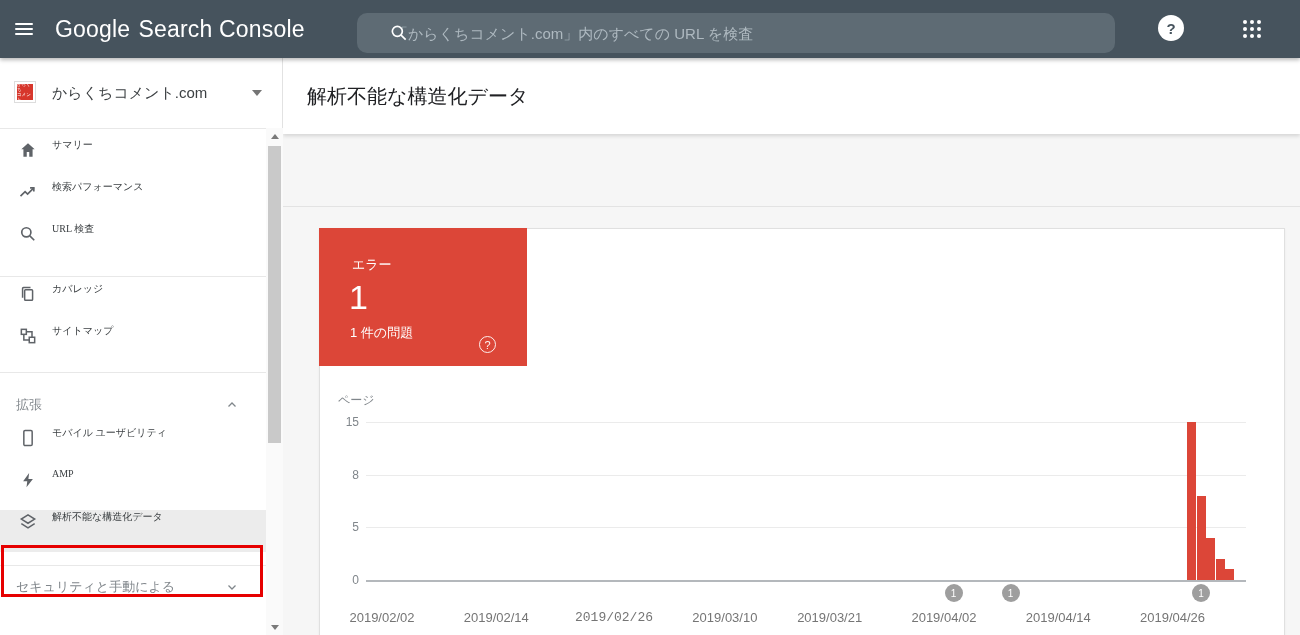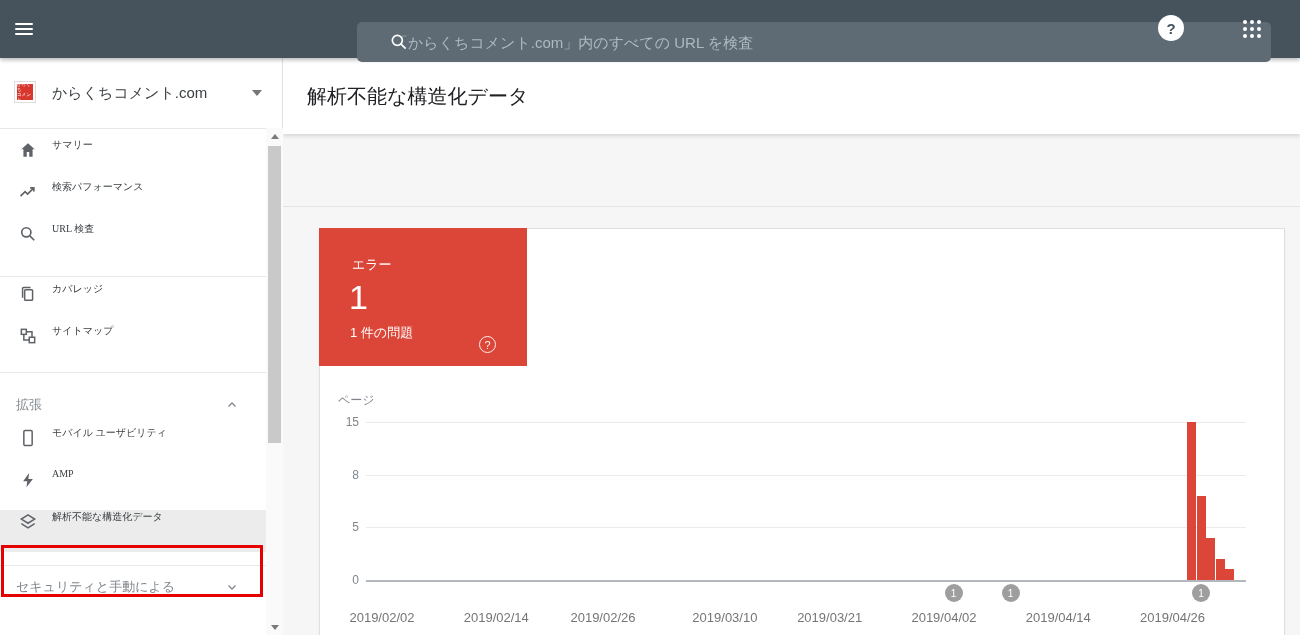--- a/index.html
+++ b/index.html
@@ -8,21 +8,21 @@
 
   
   .header{position:absolute;left:0;top:0;width:1300px;height:58px;background:#46535d;
     box-shadow:0 2px 4px rgba(0,0,0,.28);z-index:30;display:flex;align-items:center;}
   .hamburger{position:absolute;left:15px;top:19px;width:20px;height:20px;cursor:pointer;
     display:flex;flex-direction:column;justify-content:center;gap:3px;}
   .hamburger span{display:block;width:18px;height:2px;background:#ffffff;border-radius:1px;}
   .logo{position:absolute;left:55px;top:0;height:58px;display:flex;align-items:center;gap:8px;color:#ffffff;}
   .logo .g{font-size:23px;font-weight:500;letter-spacing:.2px;}
   .logo .sc{font-size:23px;font-weight:300;letter-spacing:.2px;}
-  .searchbar{position:absolute;left:357px;top:22px;width:914px;height:40px;border-radius:5px;
+  .searchbar{position:absolute;left:357px;top:13px;width:758px;height:40px;border-radius:10px;
     background:#5e6b74;display:flex;align-items:center;}
   .searchbar svg{margin-left:16px;flex:0 0 auto;}
   .searchbar input{flex:1;margin-left:34px;background:transparent;border:none;outline:none;
     color:#eceff1;font-size:15px;font-family:inherit;}
   .searchbar input::placeholder{color:#aeb9c0;opacity:1;}
   .help-btn{position:absolute;left:1158px;top:15px;width:26px;height:26px;border-radius:50%;
     background:#ffffff;color:#46535d;font-size:15px;font-weight:bold;
     display:flex;align-items:center;justify-content:center;cursor:pointer;}
   .apps-btn{position:absolute;left:1243px;top:20px;width:18px;height:18px;cursor:pointer;
     display:grid;grid-template-columns:repeat(3,4px);grid-template-rows:repeat(3,4px);gap:3px;}
@@ -97,20 +97,24 @@
 <body>
 
 <div class="screen">
 
   <div class="header">
     <div class="hamburger">
       <span></span>
         <span></span>
         <span></span>
     </div>
+    <div class="logo">
+      <span class="g">Google</span>
+      <span class="sc">Search Console</span>
+    </div>
     <div class="searchbar">
       <svg width="20" height="20" viewBox="0 0 24 24" style="position:absolute;left:16px;top:10px;">
         <circle cx="10" cy="10" r="6" fill="none" stroke="#ffffff" stroke-width="2"></circle>
         <line x1="14.5" y1="14.5" x2="20" y2="20" stroke="#ffffff" stroke-width="2"></line>
       </svg>
       <input type="text" readonly="" placeholder="「からくちコメント.com」内のすべての URL を検査" style="">
     </div>
     <div class="help-btn">
       <span>?</span>
     </div>
@@ -266,21 +270,21 @@
       <div class="gridline" style="top: 193.05px;"></div>
           <div class="ytick" style="top: 186.05px;">15</div>
           <div class="gridline" style="top: 245.7px;"></div>
           <div class="ytick" style="top: 238.7px;">8</div>
           <div class="gridline" style="top: 298.35px;"></div>
           <div class="ytick" style="top: 291.35px;">5</div>
           <div class="gridline baseline" style="top: 351px;"></div>
           <div class="ytick" style="top: 344px;">0</div>
           <div class="xtick" style="left: 7px;">2019/02/02</div>
           <div class="xtick" style="left: 121.3px;">2019/02/14</div>
-          <div class="xtick" style="left: 228px;">2019/02/26</div>
+          <div class="xtick" style="left: 239px; font-family: Liberation Mono, monospace;">2019/02/26</div>
           <div class="xtick" style="left: 349.9px;">2019/03/10</div>
           <div class="xtick" style="left: 454.675px;">2019/03/21</div>
           <div class="xtick" style="left: 568.975px;">2019/04/02</div>
           <div class="xtick" style="left: 683.275px;">2019/04/14</div>
           <div class="xtick" style="left: 797.575px;">2019/04/26</div>
           <div class="bar" title="2019/04/28: 15" style="left: 867.125px; top: 193.05px; height: 157.95px; background: rgb(220, 70, 56);"></div>
           <div class="bar" title="2019/04/29: 8" style="left: 876.65px; top: 266.76px; height: 84.24px; background: rgb(220, 70, 56);"></div>
           <div class="bar" title="2019/04/30: 4" style="left: 886.175px; top: 308.88px; height: 42.12px; background: rgb(220, 70, 56);"></div>
           <div class="bar" title="2019/05/01: 2" style="left: 895.7px; top: 329.94px; height: 21.06px; background: rgb(220, 70, 56);"></div>
           <div class="bar" title="2019/05/02: 1" style="left: 905.225px; top: 340.47px; height: 10.53px; background: rgb(220, 70, 56);"></div>

